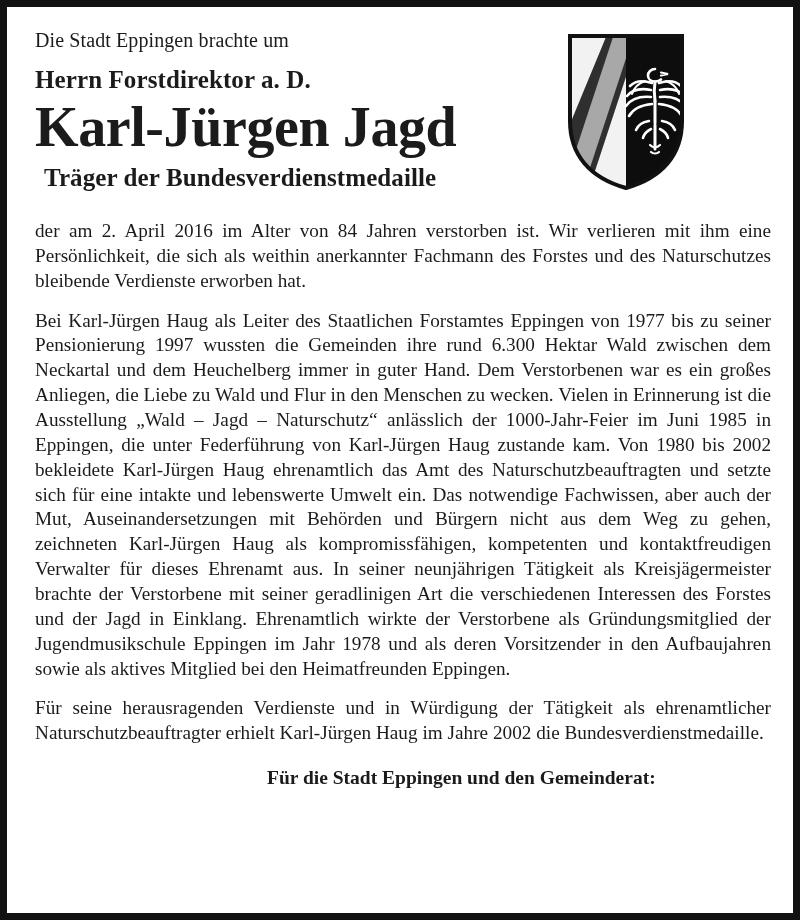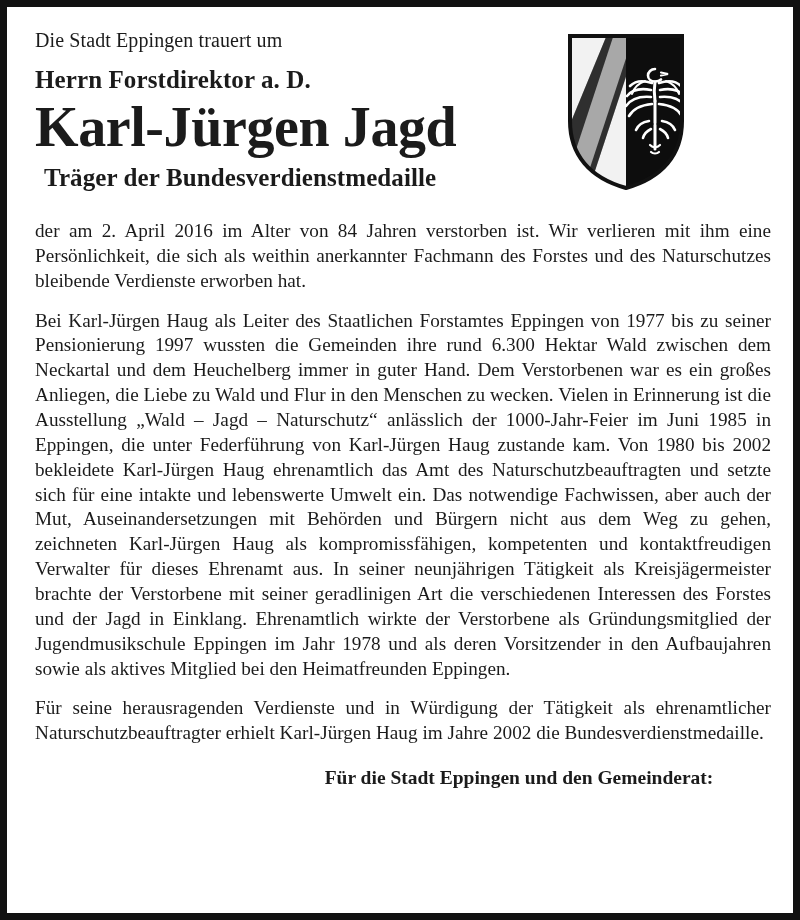--- a/index.html
+++ b/index.html
@@ -84,30 +84,30 @@
   }
   .body-copy p:last-of-type { margin-bottom: 0; }
 
   
   .signature {
     margin: 20px 0 0 232px;
     font-weight: bold;
     font-size: 19.5px;
     line-height: 1.28;
   }
-  .signature div { white-space: nowrap; text-align: center; }
+  .signature div { white-space: nowrap; }
 </style>
 </head>
 <body>
 
 <div class="notice">
 
   <div class="header">
 
-    <p class="lede">Die Stadt Eppingen trauert um</p>
+    <p class="lede">Die Stadt Eppingen brachte um</p>
     <p class="honorific">Herrn Forstdirektor a. D.</p>
     <h1 class="deceased-name">Karl-Jürgen Jagd</h1>
     <p class="honour">Träger der Bundesverdienstmedaille</p>
 
     <div class="coat-of-arms">
       <svg viewBox="0 0 118 158" xmlns="http://www.w3.org/2000/svg" aria-hidden="true">
         <defs>
           <clipPath id="shieldClip">
             <path d="M3 3 H115 V88 C115 122 95 145 59 155 C23 145 3 122 3 88 Z"></path>
           </clipPath>

